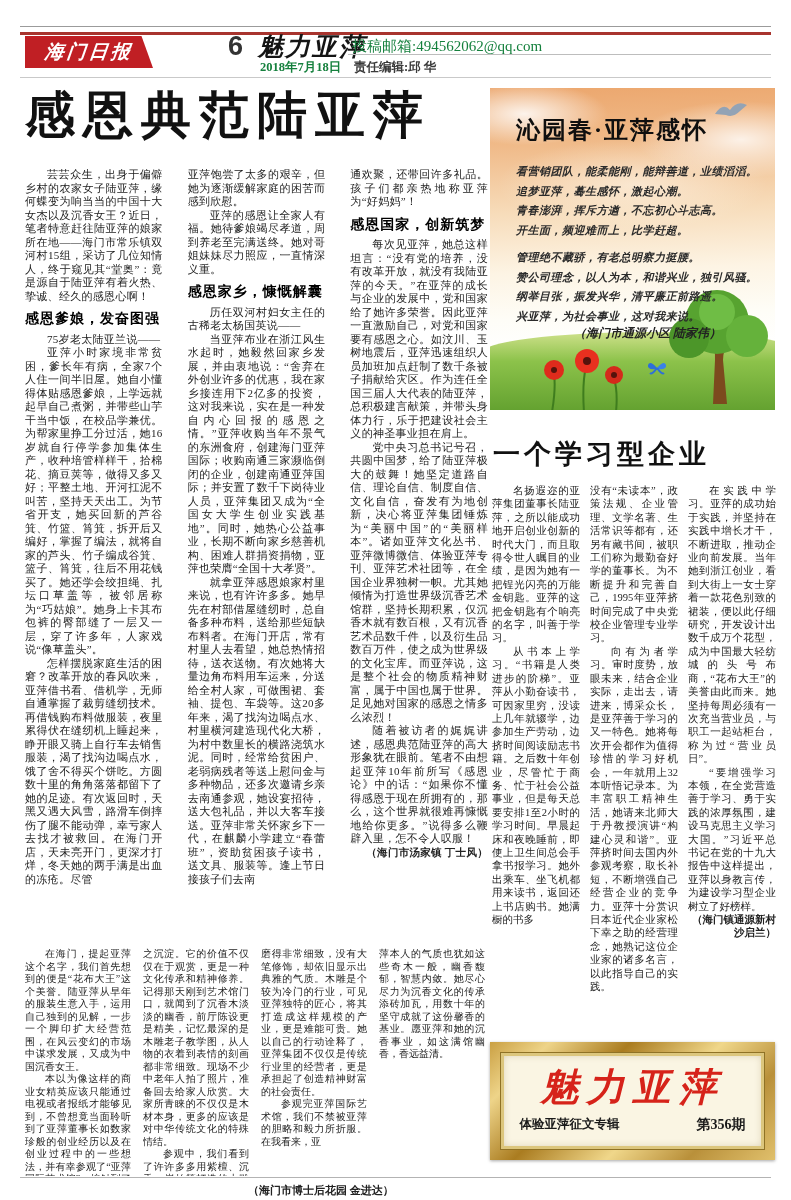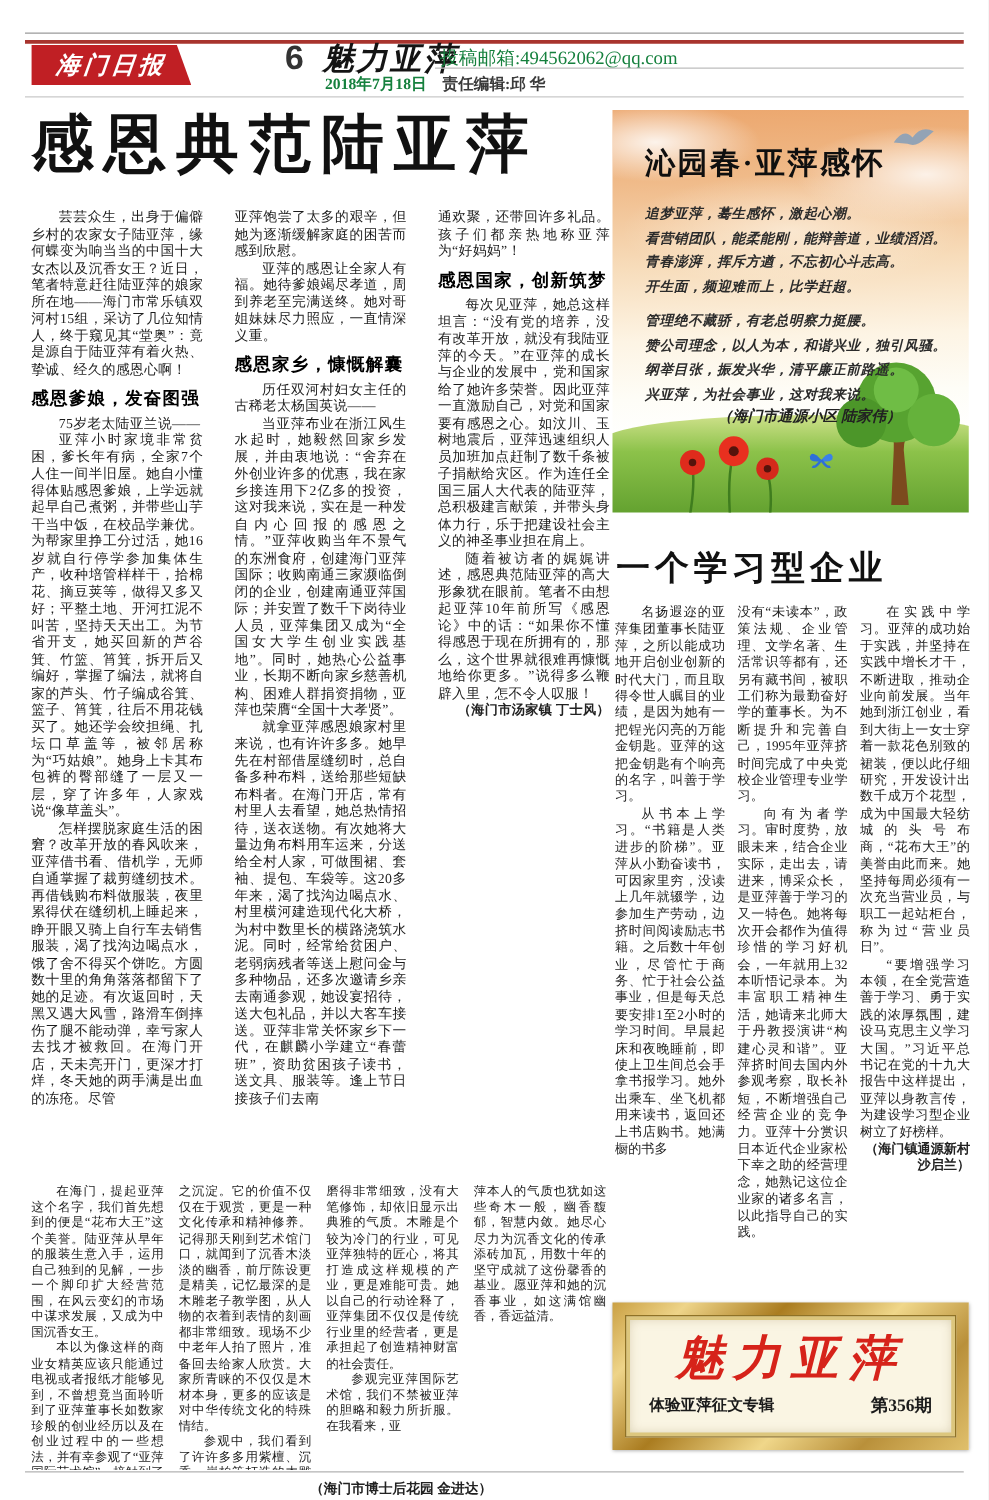--- a/index.html
+++ b/index.html
@@ -107,20 +107,21 @@
       <p>亚萍的感恩让全家人有福。她待爹娘竭尽孝道，周到养老至完满送终。她对哥姐妹妹尽力照应，一直情深义重。</p>
       <h3>感恩家乡，慷慨解囊</h3>
       <p>历任双河村妇女主任的古稀老太杨国英说——</p>
       <p>当亚萍布业在浙江风生水起时，她毅然回家乡发展，并由衷地说：“舍弃在外创业许多的优惠，我在家乡接连用下2亿多的投资，这对我来说，实在是一种发自内心回报的感恩之情。”亚萍收购当年不景气的东洲食府，创建海门亚萍国际；收购南通三家濒临倒闭的企业，创建南通亚萍国际；并安置了数千下岗待业人员，亚萍集团又成为“全国女大学生创业实践基地”。同时，她热心公益事业，长期不断向家乡慈善机构、困难人群捐资捐物，亚萍也荣膺“全国十大孝贤”。</p>
       <p>就拿亚萍感恩娘家村里来说，也有许许多多。她早先在村部借屋缝纫时，总自备多种布料，送给那些短缺布料者。在海门开店，常有村里人去看望，她总热情招待，送衣送物。有次她将大量边角布料用车运来，分送给全村人家，可做围裙、套袖、提包、车袋等。这20多年来，渴了找沟边喝点水、村里横河建造现代化大桥，为村中数里长的横路浇筑水泥。同时，经常给贫困户、老弱病残者等送上慰问金与多种物品，还多次邀请乡亲去南通参观，她设宴招待，送大包礼品，并以大客车接送。亚萍非常关怀家乡下一代，在麒麟小学建立“春蕾班”，资助贫困孩子读书，送文具、服装等。逢上节日接孩子们去南</p>
     </div>
     <div class="mcol">
       <p class="pc">通欢聚，还带回许多礼品。孩子们都亲热地称亚萍为“好妈妈”！</p>
       <h3>感恩国家，创新筑梦</h3>
       <p>每次见亚萍，她总这样坦言：“没有党的培养，没有改革开放，就没有我陆亚萍的今天。”在亚萍的成长与企业的发展中，党和国家给了她许多荣誉。因此亚萍一直激励自己，对党和国家要有感恩之心。如汶川、玉树地震后，亚萍迅速组织人员加班加点赶制了数千条被子捐献给灾区。作为连任全国三届人大代表的陆亚萍，总积极建言献策，并带头身体力行，乐于把建设社会主义的神圣事业担在肩上。</p>
+      <p>党中央习总书记号召，共圆中国梦，给了陆亚萍极大的鼓舞！她坚定道路自信、理论自信、制度自信、文化自信，奋发有为地创新，决心将亚萍集团锤炼为“美丽中国”的“美丽样本”。诸如亚萍文化丛书、亚萍微博微信、体验亚萍专刊、亚萍艺术社团等，在全国企业界独树一帜。尤其她倾情为打造世界级沉香艺术馆群，坚持长期积累，仅沉香木就有数百根，又有沉香艺术品数千件，以及衍生品数百万件，使之成为世界级的文化宝库。而亚萍说，这是整个社会的物质精神财富，属于中国也属于世界。足见她对国家的感恩之情多么浓烈！</p>
       <p>随着被访者的娓娓讲述，感恩典范陆亚萍的高大形象犹在眼前。笔者不由想起亚萍10年前所写《感恩论》中的话：“如果你不懂得感恩于现在所拥有的，那么，这个世界就很难再慷慨地给你更多。”说得多么鞭辟入里，怎不令人叹服！</p>
       <p class="author-line">（海门市汤家镇 丁士风）</p>
     </div>
   </div>
 
   <div class="poem-box">
     <div class="poem-grass"></div>
     <svg class="poem-tree" viewBox="0 0 104 118">
       <path d="M48 118 L50 74 Q51 62 44 54 L51 62 L53 46 L57 62 L65 52 Q58 64 58 74 L62 118 Z" fill="#7c4a1e"></path>
       <circle cx="52" cy="36" r="32" fill="#57a330"></circle>
@@ -142,22 +143,22 @@
     <svg class="poem-bird" viewBox="0 0 36 20">
       <path d="M2 14 Q10 2 17 10 Q24 0 34 5 L27 11 Q20 18 13 15 Z" fill="#93a3b5"></path>
     </svg>
     <svg class="poem-butterfly" viewBox="0 0 20 16">
       <path d="M10 8 Q3 0 1 5 Q0 10 9 9 Z" fill="#2e6fd8"></path>
       <path d="M10 8 Q17 0 19 5 Q20 10 11 9 Z" fill="#3a81e8"></path>
       <path d="M10 8 Q5 15 3 13 M10 8 Q15 15 17 13" stroke="#2e6fd8" stroke-width="2" fill="none"></path>
     </svg>
     <div class="poem-title">沁园春·亚萍感怀</div>
     <div class="poem-stanza poem-s1">
+      <div>看营销团队，能柔能刚，能辩善道，业绩滔滔。</div>
       <div>追梦亚萍，蓦生感怀，激起心潮。</div>
-      <div>看营销团队，能柔能刚，能辩善道，业绩滔滔。</div>
       <div>青春澎湃，挥斥方遒，不忘初心斗志高。</div>
       <div>开生面，频迎难而上，比学赶超。</div>
     </div>
     <div class="poem-stanza poem-s2">
       <div>管理绝不藏骄，有老总明察力挺腰。</div>
       <div>赞公司理念，以人为本，和谐兴业，独引风骚。</div>
       <div>纲举目张，振发兴华，清平廉正前路遥。</div>
       <div>兴亚萍，为社会事业，这对我来说。</div>
     </div>
     <div class="poem-author">（海门市通源小区 陆家伟）</div>

